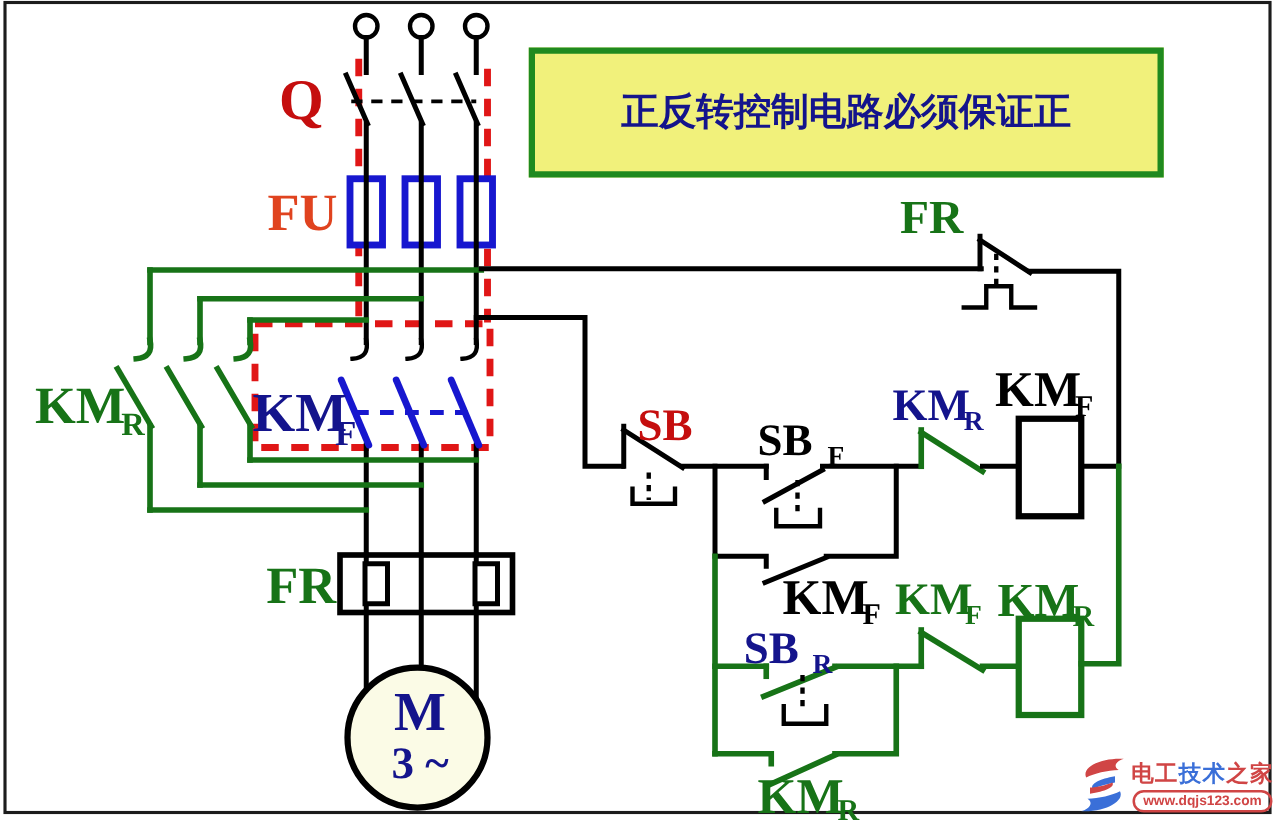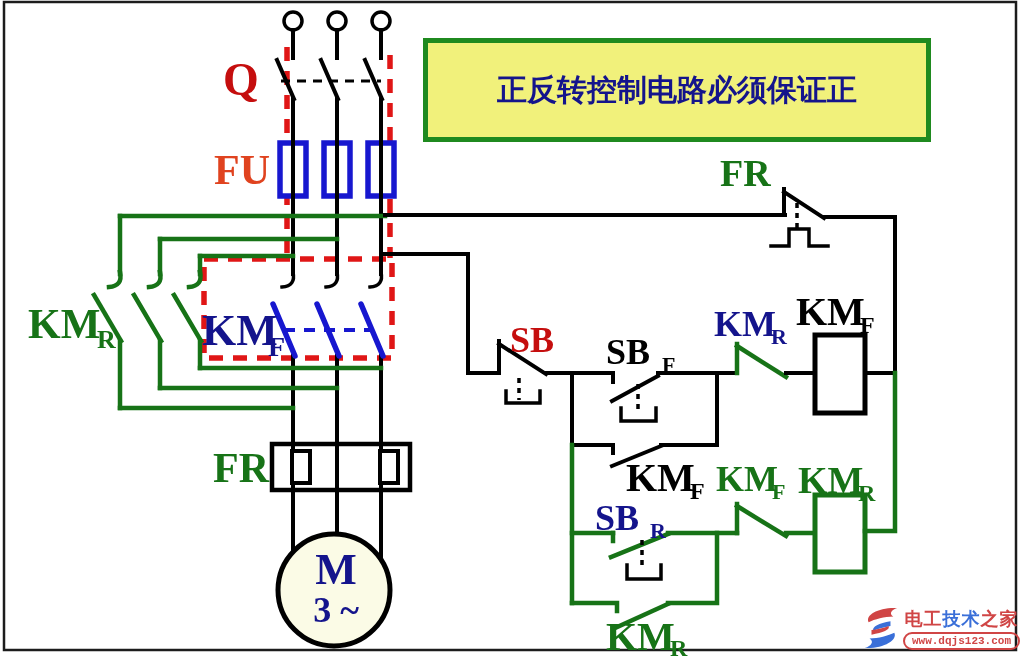--- a/index.html
+++ b/index.html
@@ -32,21 +32,21 @@
     background:var(--banner_bg);border:5px solid var(--banner_border);
     display:flex;flex-direction:column;justify-content:center;align-items:center;
     font-weight:bold;font-size:30px;color:var(--navy);line-height:1.45;white-space:nowrap;}
   
   .wm{position:absolute;left:862px;top:604px;width:158px;height:48px;
       display:flex;align-items:center;gap:3px;text-align:center;}
   .wm-col{display:flex;flex-direction:column;align-items:center;gap:1px;}
   .wm-name{font-size:18px;font-weight:bold;letter-spacing:1px;white-space:nowrap;}
   .wm-name .r{color:var(--wm_red)} .wm-name .b{color:var(--wm_blue)}
   .wm-url{font-size:11px;font-weight:bold;color:var(--wm_red);border:2px solid var(--wm_red);
-      border-radius:9px;padding:0 7px;line-height:14px;white-space:nowrap;font-family:Liberation Mono, monospace;}
+      border-radius:9px;padding:0 7px;line-height:14px;white-space:nowrap;}
 </style>
 </head>
 <body>
 
 <svg class="diagram" width="1024" height="658" viewBox="0 0 1024 658">
 
   <rect class="frame" x="4" y="2" width="1012" height="648"></rect>
 
   <g>
     <path class="dashr" d="M287,47 V258"></path>

